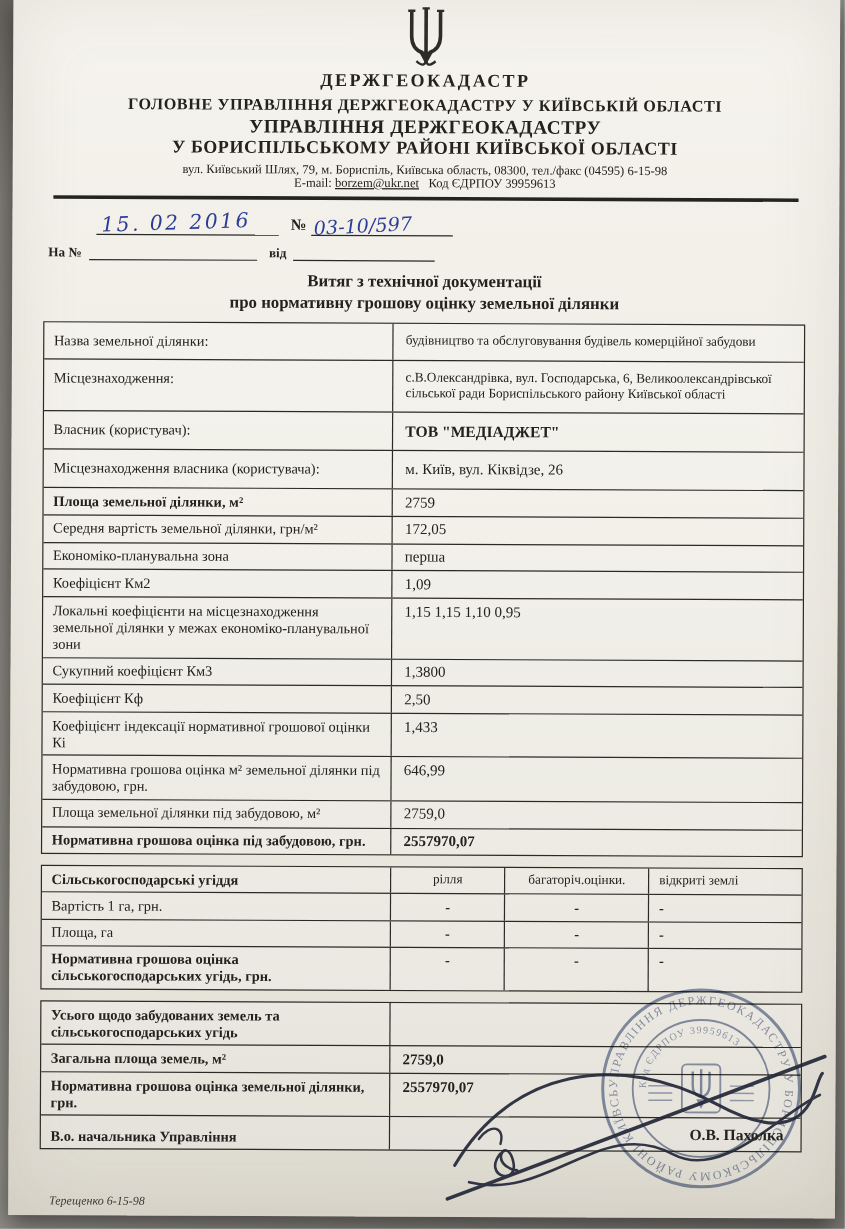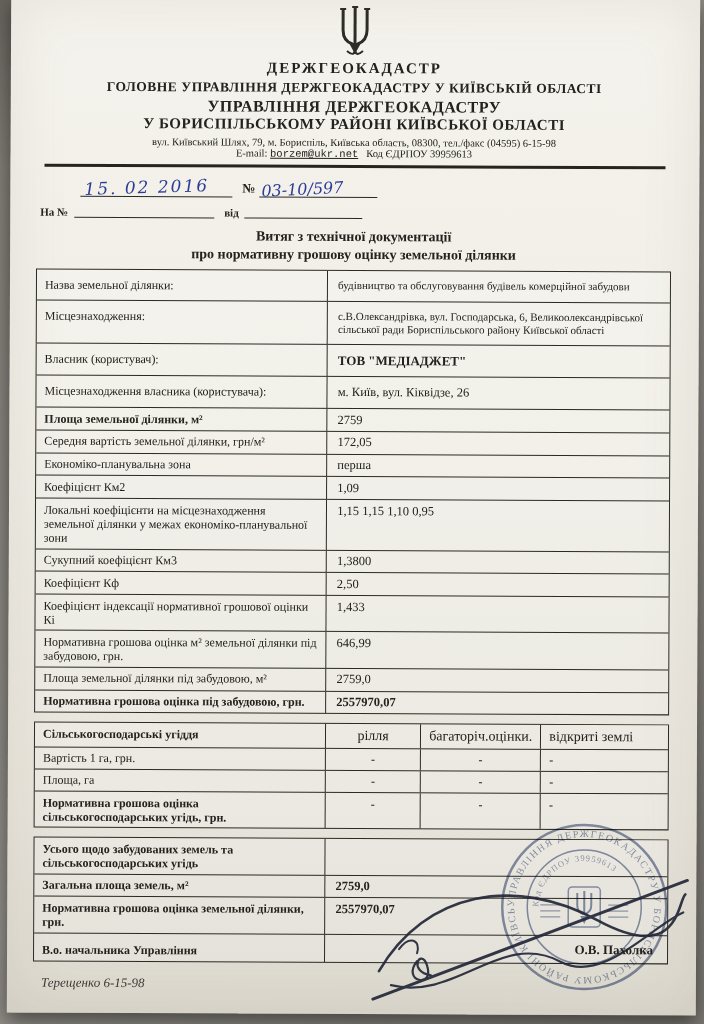--- a/index.html
+++ b/index.html
@@ -17,21 +17,21 @@
   }
   
   .emblem{display:block;margin:2px auto 1px;}
   .hc{text-align:center;}
   .h-agency{font-weight:bold;font-size:15px;letter-spacing:2px;}
   .h-main{font-weight:bold;font-size:13.5px;margin-top:3px;letter-spacing:0.5px;}
   .h-off1{font-weight:bold;font-size:16px;margin-top:2px;letter-spacing:0.5px;}
   .h-off2{font-weight:bold;font-size:15px;letter-spacing:0.5px;}
   .h-addr{font-size:10.5px;margin-top:4px;}
   .h-email{font-size:10.5px;}
-  .h-email .em{text-decoration:underline;font-family:Liberation Mono, monospace;}
+  .h-email .em{text-decoration:underline;}
   .rule{height:3px;background:#26241f;margin:5px 6px 4px 8px;}
   
   .ref1{margin:4px 0 0 44px;display:flex;align-items:flex-end;height:26px;font-size:12px;}
   .seg{border-bottom:1.5px solid #2a2925;position:relative;}
   .seg-date{width:152px;}
   .seg-no{width:118px;}
   .hand{font-family:"DejaVu Serif",serif;font-style:italic;color:#2c3d96;}
   .hand-date{position:absolute;left:4px;bottom:-1px;font-size:17px;transform:rotate(-2deg);white-space:nowrap;letter-spacing:2px;}
   .hand-no{position:absolute;left:2px;bottom:-2px;font-size:16px;transform:rotate(-3deg);white-space:nowrap;}
   .no-sign{margin:0 4px 1px 10px;font-size:13px;font-weight:bold;}
@@ -49,26 +49,26 @@
   .td{padding:3.5px 8px;box-sizing:border-box;font-size:12px;line-height:1.18;}
   .cl{width:46%;border-right:1px solid #2c2a25;}
   .cv{flex:1;padding-left:10px;font-size:12.5px;}
   .pad-t{padding-top:8px;padding-bottom:8px;}
   .b{font-weight:bold;}
   .vsm{font-size:11px;}
   
   .c2{width:15%;border-right:1px solid #2c2a25;text-align:center;}
   .c3{width:19%;border-right:1px solid #2c2a25;text-align:center;}
   .c4{flex:1;}
-  .hd-sm{font-size:14px;font-family:Liberation Serif, serif;}
+  .hd-sm{font-size:11px;font-family:Liberation Serif, serif;}
   
   .signer-cell{display:flex;justify-content:flex-end;align-items:flex-end;padding:6px 14px 5px 10px;}
   .signer-name{font-weight:bold;font-size:13px;position:relative;z-index:6;white-space:nowrap;}
   
-  .footnote{position:absolute;left:34px;bottom:22px;font-style:italic;font-size:13px;color:#3a3833;}
+  .footnote{position:absolute;left:34px;bottom:6px;font-style:italic;font-size:10px;color:#3a3833;}
   
   .stamp{position:absolute;right:24px;bottom:20px;width:176px;height:176px;z-index:3;mix-blend-mode:multiply;opacity:0.85;}
   
   .signature{position:absolute;left:358px;top:856px;width:334px;height:156px;z-index:4;pointer-events:none;}
 </style>
 </head>
 <body>
 
 <div class="paper">
 

